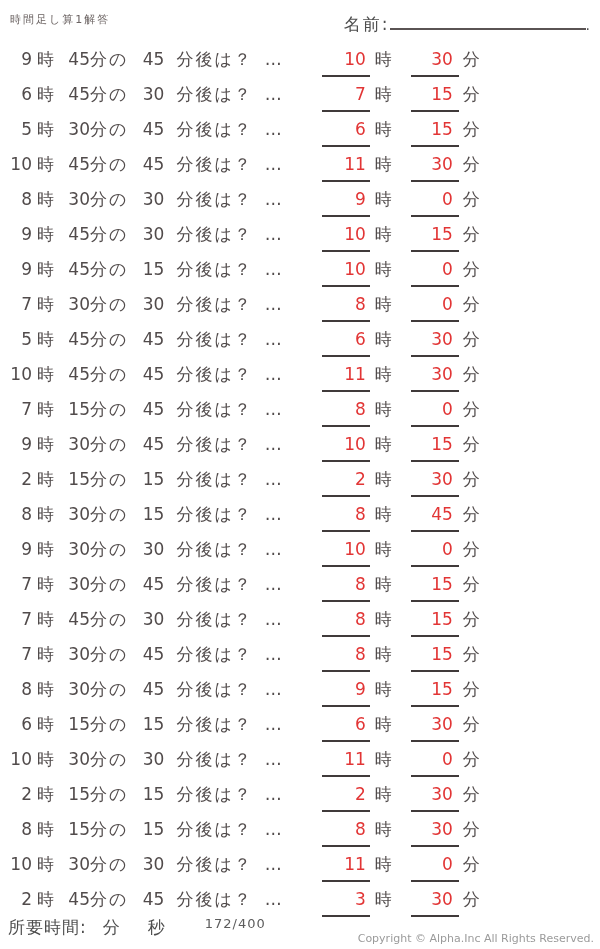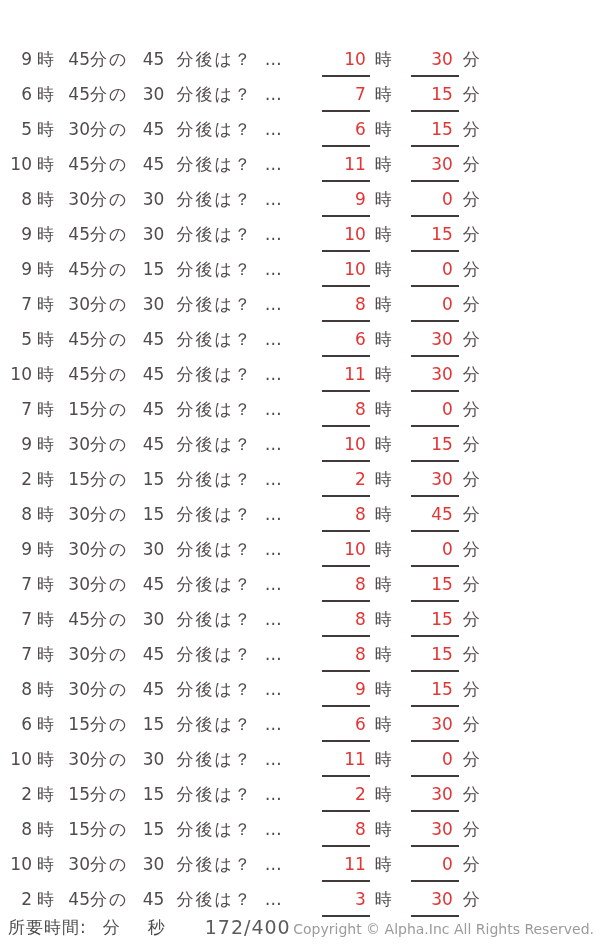--- a/index.html
+++ b/index.html
@@ -41,28 +41,36 @@
   .answer { color: var(--answer-red, #e23535); }
   .after-blank-ji  { margin-left: 5px; }
   .after-blank-fun { margin-left: 4px; }
 
   
   .footer { position: absolute; top: 916px; left: 8px; right: 6px; display: flex; align-items: flex-start; font-size: 17px; color: #4d4d4d; }
   .time-label { letter-spacing: 1px; }
   .time-blank { display: inline-block; border-bottom: 2px solid #4d4747; width: 88px; padding-bottom: 18px; white-space: nowrap; }
   .tb-min { margin-left: 16px; }
   .tb-sec { margin-left: 28px; }
-  .page-number { margin-left: 30px; font-size: 19px; color: #5c5c5c; letter-spacing: 1px; }
-  .copyright { margin-left: auto; font-size: 14px; color: #9b9b9b; padding-top: 5px; }
+  .page-number { margin-left: 30px; font-size: 13px; color: #5c5c5c; letter-spacing: 1px; }
+  .copyright { margin-left: auto; font-size: 11px; color: #9b9b9b; padding-top: 5px; margin-top: 11px; }
 </style>
 </head>
 <body>
 
 <div class="sheet">
 
+  <div class="header">
+    <span class="title">時間足し算1解答</span>
+    <span class="name-area">
+      <span class="name-label">名前:</span>
+      <span class="name-line"></span>
+      <span class="name-period">.</span>
+    </span>
+  </div>
 
   <div class="rows" id="rows">
     <div class="row">
       <span class="num q-hour">9</span>
       <span class="u-ji">時</span>
       <span class="num q-min1">45</span>
       <span class="u-funno">分の</span>
       <span class="num q-min2">45</span>
       <span class="u-ato">分後は？</span>
       <span class="ellipsis">…</span>

